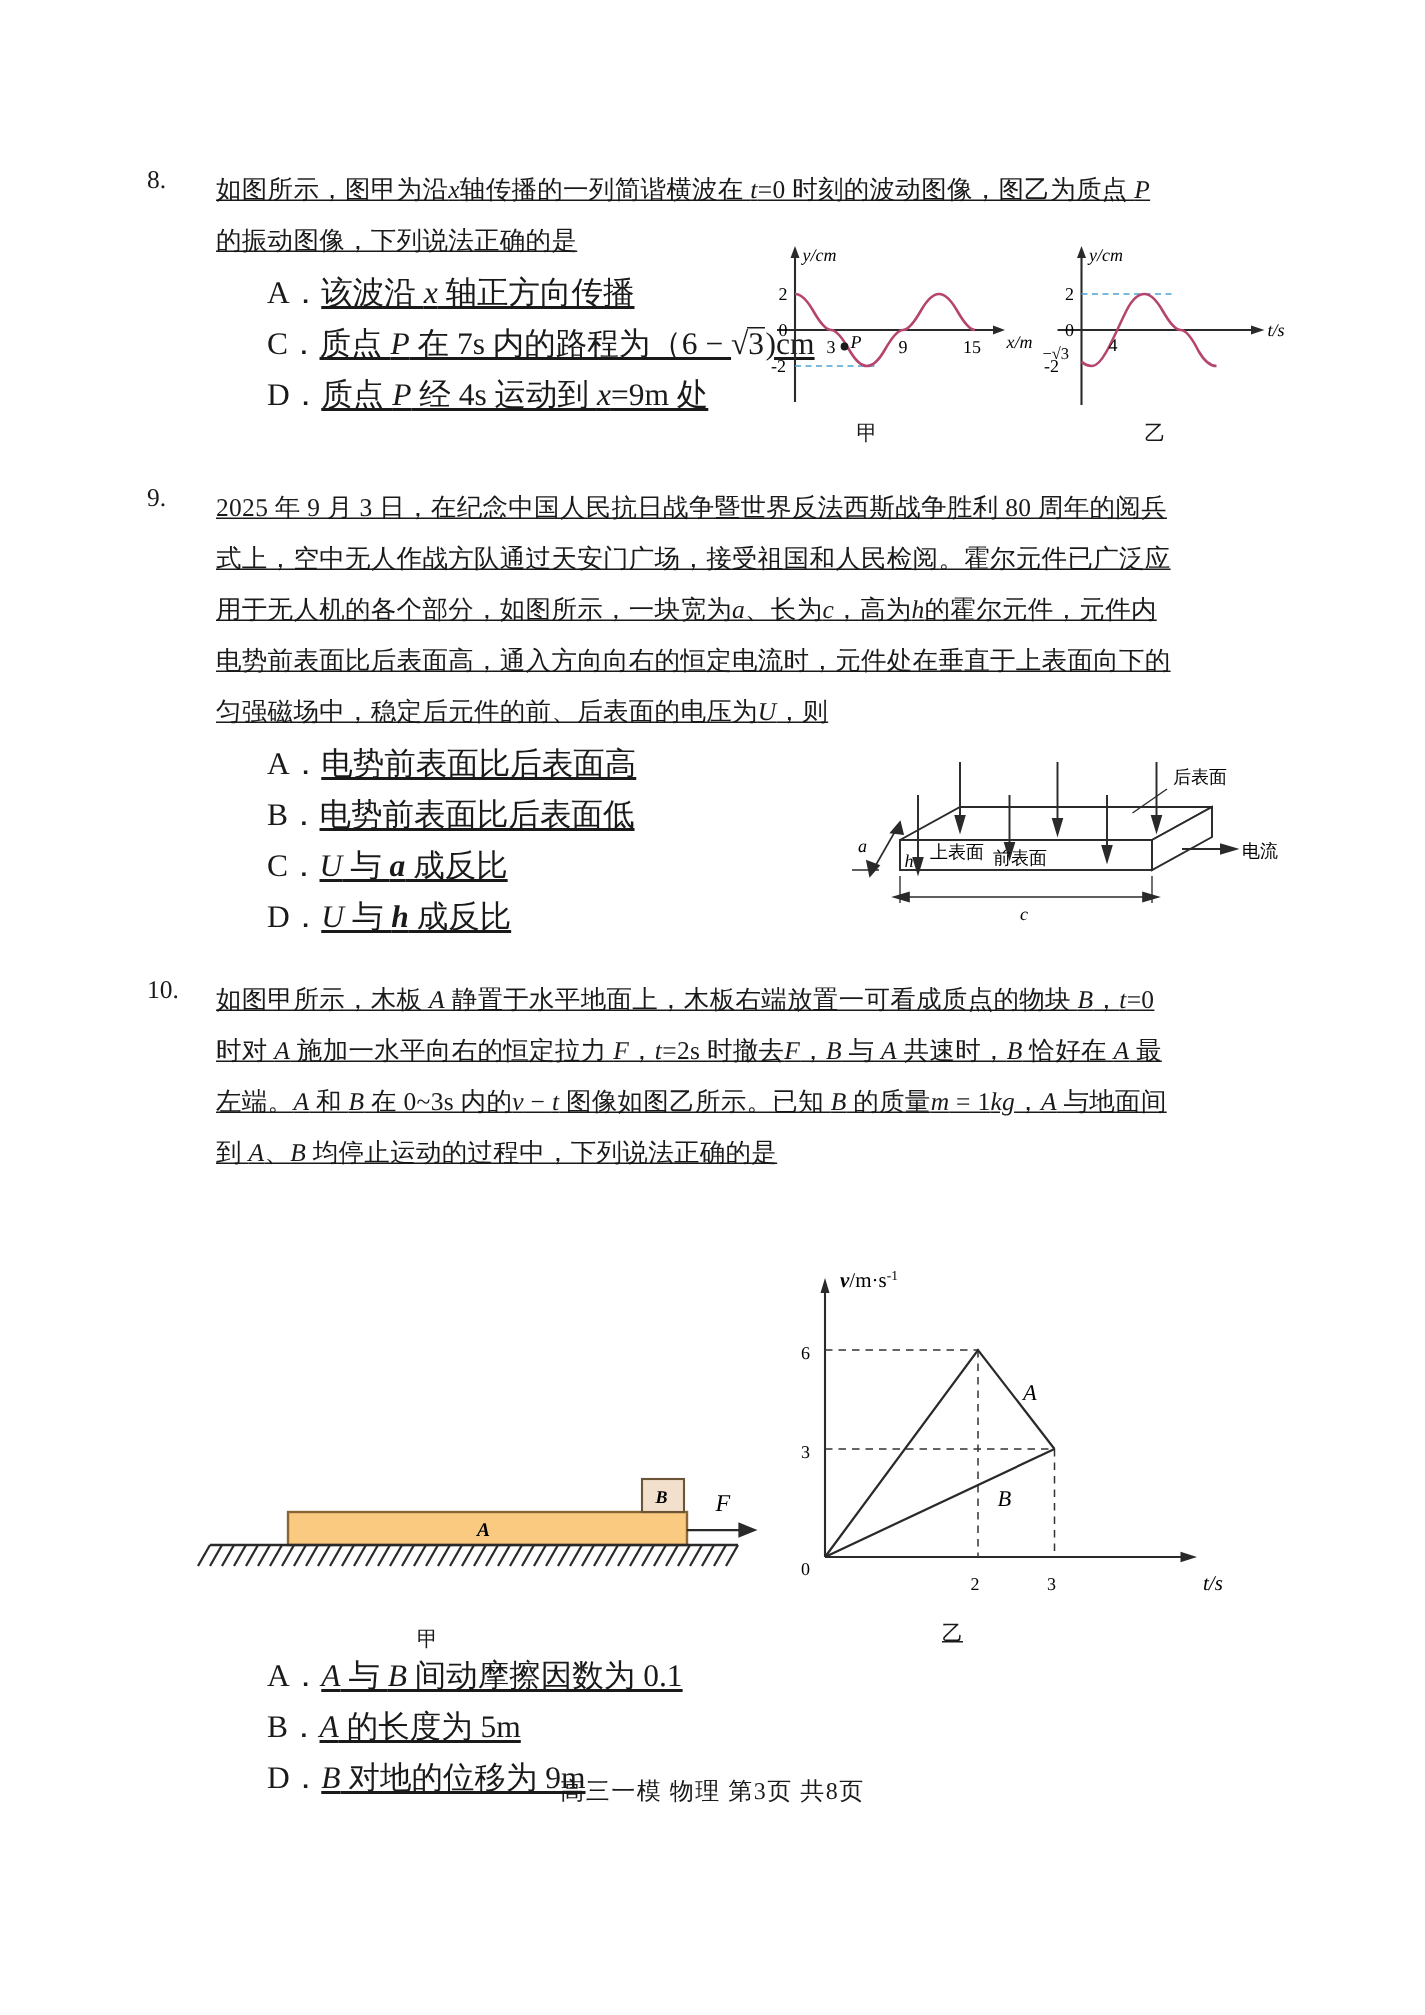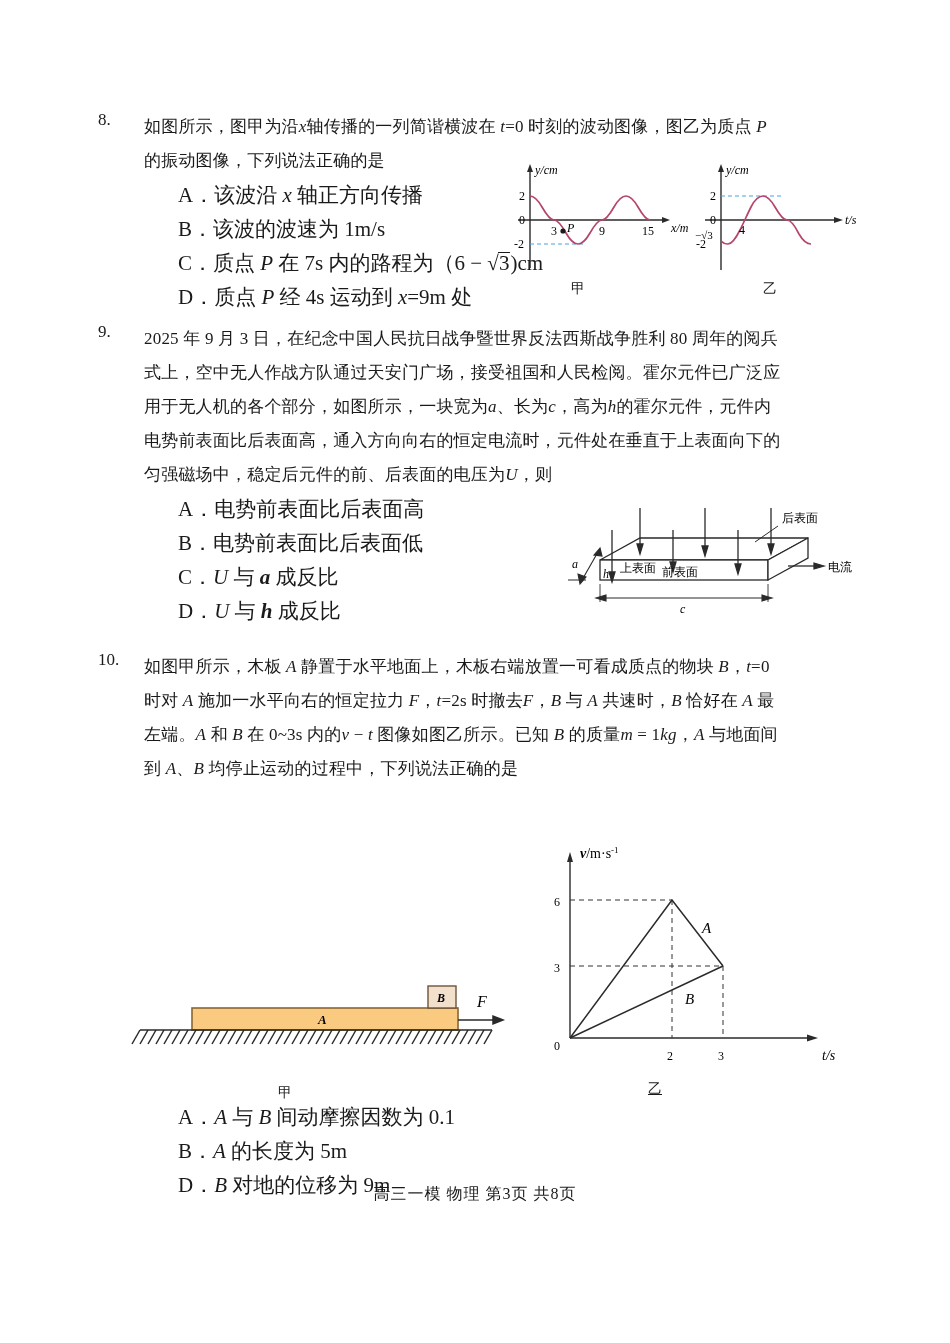--- a/index.html
+++ b/index.html
@@ -11,21 +11,21 @@
     -webkit-font-smoothing:antialiased;
   }
   .page{position:absolute;inset:0;}
 
   
   .q{position:absolute;}
   .q-num{
     position:absolute;left:0;top:0;width:40px;text-align:left;
     font-size:17px;font-family:"Liberation Serif",serif;
   }
-  .q-body{margin-left:46px;}
+  .q-body{margin-left:46px;text-decoration:underline;}
   .line{
     font-size:17px;line-height:34px;letter-spacing:0.2px;
     white-space:nowrap;
   }
   .opt{
     font-size:21px;line-height:34px;white-space:nowrap;
     padding-left:34px;
   }
   .opt .lab{display:inline-block;min-width:26px;}
   i.v{font-family:"Liberation Serif",serif;font-style:italic;}
@@ -69,23 +69,20 @@
     <div class="q-num">8.</div>
     <div class="q-body">
       <div class="line">
         如图所示，图甲为沿<i class="v">x</i>轴传播的一列简谐横波在 <i class="v">t</i>=0 时刻的波动图像，图乙为质点 <i class="v">P</i>
       </div>
       <div class="line">
         的振动图像，下列说法正确的是
       </div>
       <div class="opt">
         <span class="lab">A．</span>该波沿 <i class="v">x</i> 轴正方向传播
-      </div>
-      <div class="opt">
-        <span class="lab">B．</span>该波的波速为 1m/s
       </div>
       <div class="opt">
         <span class="lab">C．</span>质点 <i class="v">P</i> 在 7s 内的路程为（6 −&nbsp;<span class="radical">√<span class="sqrt">3</span></span>)cm
       </div>
       <div class="opt">
         <span class="lab">D．</span>质点 <i class="v">P</i> 经 4s 运动到 <i class="v">x</i>=9m 处
       </div>
     </div>
   </div>
 
@@ -324,21 +321,21 @@
 
       <g stroke="#2a2a2a" stroke-width="1.5" fill="#2a2a2a">
         <line x1="338" y1="45" x2="376" y2="45"></line>
         <polygon points="383,45 373,41 373,49"></polygon>
       </g>
       <text x="357" y="32" font-size="16" font-style="italic" font-family="Liberation Serif, serif">F</text>
     </svg>
     <div class="cap" style="width:330px;margin-top:4px;">甲</div>
   </div>
 
-  <div class="fig" style="left:530px;top:838px;width:330px;height:260px;text-decoration:underline;">
+  <div class="fig" style="left:510px;top:838px;width:330px;height:260px;text-decoration:underline;">
     <svg width="330" height="240" viewBox="0 0 330 240">
 
       <line class="axis" x1="40" y1="200" x2="40" y2="22"></line>
       <polygon points="40,14 37,24 43,24" fill="#2a2a2a"></polygon>
       <line class="axis" x1="40" y1="200" x2="278" y2="200"></line>
       <polygon points="288,200 277,196.5 277,203.5" fill="#2a2a2a"></polygon>
 
       <line class="gdash" x1="40" y1="62" x2="142" y2="62"></line>
       <line class="gdash" x1="142" y1="62" x2="142" y2="200"></line>
       <line class="gdash" x1="40" y1="128" x2="193" y2="128"></line>

